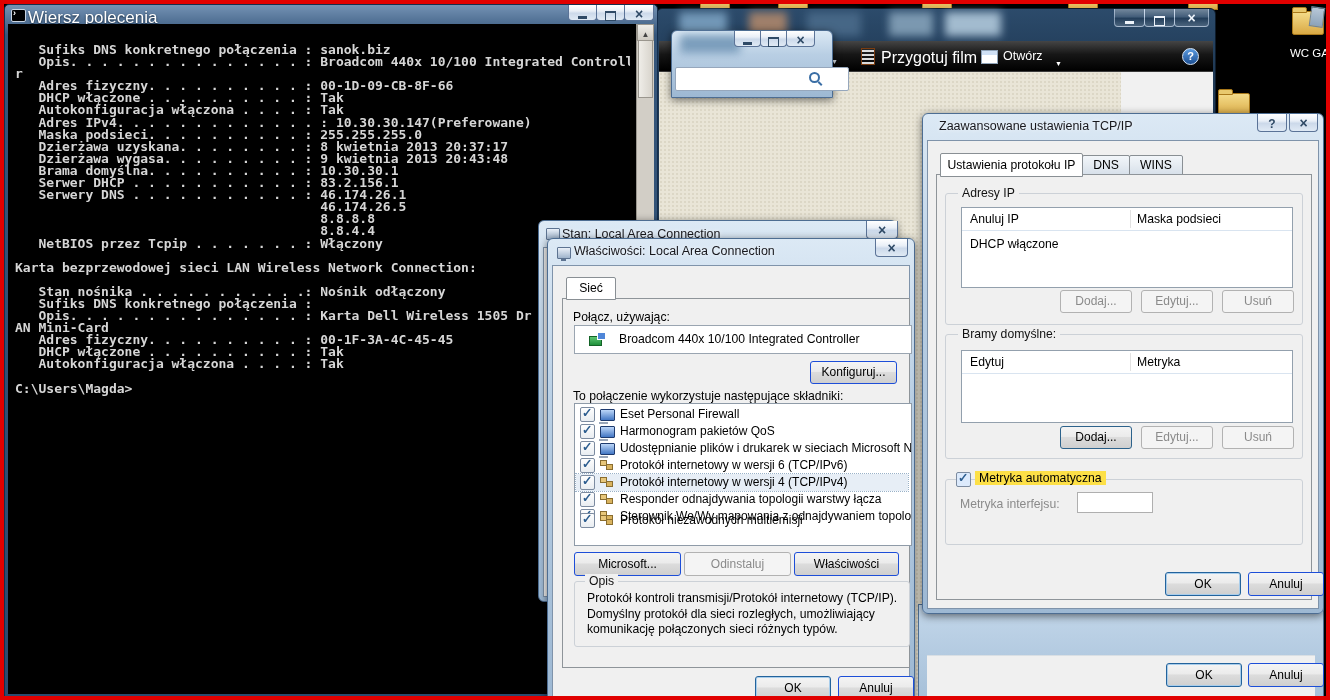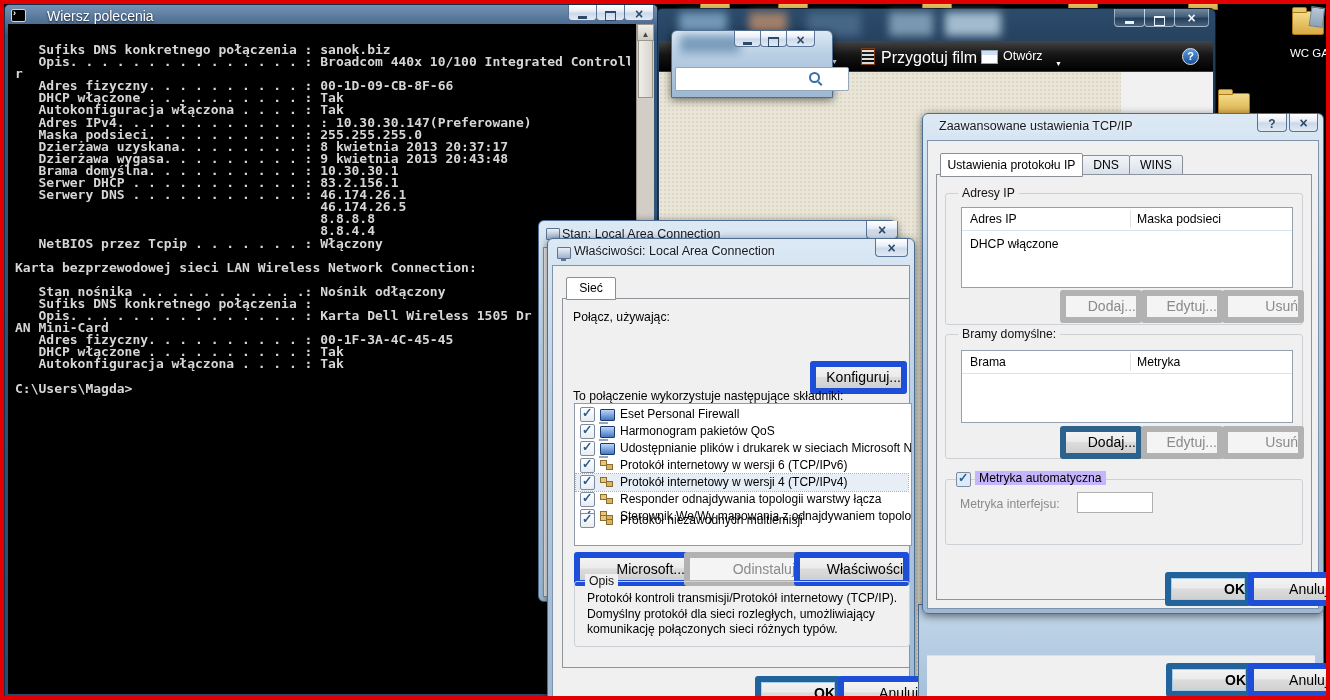--- a/index.html
+++ b/index.html
@@ -18,23 +18,23 @@
         background:linear-gradient(#ffffff,#e9eff7 40%,#ccd9ea 55%,#e0eaf5);color:#2f4a66;text-align:center;cursor:default;}
   .capb.dark{border-color:rgba(215,230,250,.55);
         background:linear-gradient(rgba(255,255,255,.34),rgba(255,255,255,.12) 45%,rgba(8,18,36,.18) 55%,rgba(255,255,255,.16));color:#edf3fa;}
   .g-min{display:inline-block;width:9px;height:3px;background:currentColor;vertical-align:middle;margin-top:7px;}
   .g-max{display:inline-block;width:9px;height:7px;border:1px solid currentColor;border-top-width:2px;vertical-align:middle;margin-top:4px;}
   .g-x::after{content:"×";font-size:14px;font-weight:bold;line-height:15px;}
   .g-q::after{content:"?";font-size:12px;font-weight:bold;line-height:16px;}
 
   
   .btn{position:absolute;background:linear-gradient(#f4f4f4,#ebebeb 45%,#dcdcdc 50%,#cfcfcf);
-       border:6px solid #1d4ed8;border-radius:3px;font-size:14px;color:#000;text-align:right;cursor:default;}
+       border:1px solid #1d4ed8;border-radius:3px;font-size:12px;color:#000;text-align:center;cursor:default;}
   .btn.dis{background:#f4f4f4;border-color:#b2b2b2;color:#8a8a8a;}
-  .btn.foc{border-color:#23639c;box-shadow:inset 0 0 0 1px #a8cdeb;font-weight:bold;}
+  .btn.foc{border-color:#23639c;box-shadow:inset 0 0 0 1px #a8cdeb;}
 
   
   .tab{position:absolute;background:linear-gradient(#f2f6fa,#e6ecf2 45%,#d6dfe9);border:1px solid #898f94;border-radius:2px 2px 0 0;
        font-size:12.2px;text-align:center;color:#000;}
   .tab.on{background:#fff;z-index:3;}
   .panel{position:absolute;background:#f0f0f0;border:1px solid #8e9499;z-index:1;}
 
   
   .gb{position:absolute;border:1px solid #ccd1d7;border-radius:3px;}
   .gb-lab{position:absolute;background:#f0f0f0;padding:0 4px;font-size:12.2px;color:#111;white-space:nowrap;z-index:2;}
@@ -158,21 +158,21 @@
 
       <div class="abs" style="right:0;top:0;width:16px;bottom:0;background:#f2f2f2;border-left:1px solid #dcdcdc">
         <div class="abs arr-up" style="left:0;right:0;top:2px;text-align:center"></div>
         <div class="abs" style="left:2px;right:2px;top:18px;height:42px;background:#cdcdcd;border-radius:3px"></div>
       </div>
     </div>
   </div>
 
   <div class="abs" style="left:4px;top:4px;width:652px;height:692px;z-index:5;background:linear-gradient(#7492b4,#35567b 30px,#2b4a6e);border:1px solid #142e4d;border-radius:5px 5px 0 0;">
     <span class="cmd-icon" style="left:6px;top:4px"></span>
-    <span class="lbl" style="left:42px;top:3px;color:#fff;font-size:14px;text-shadow:0 1px 2px #0a1a2c">Wiersz polecenia</span>
+    <span class="lbl" style="left:23px;top:3px;color:#fff;font-size:17px;text-shadow:0 1px 2px #0a1a2c">Wiersz polecenia</span>
     <span class="capb" style="left:563px;top:0;width:27px;height:15px"><span class="g-min" style="margin-top:6px"></span></span>
     <span class="capb" style="left:591px;top:0;width:27px;height:15px"><span class="g-max" style="margin-top:3px"></span></span>
     <span class="capb g-x" style="left:619px;top:0;width:28px;height:15px"></span>
 
     <div class="abs" style="left:3px;right:3px;top:19px;bottom:3px;background:#000">
       <pre id="term-pre">   Sufiks DNS konkretnego połączenia : sanok.biz
    Opis. . . . . . . . . . . . . . . : Broadcom 440x 10/100 Integrated Controlle
 r
    Adres fizyczny. . . . . . . . . . : 00-1D-09-CB-8F-66
    DHCP włączone . . . . . . . . . . : Tak
@@ -219,20 +219,24 @@
     <span class="net-icon" style="left:9px;top:8px"></span>
     <span class="dlg-title">Właściwości: Local Area Connection</span>
     <span class="capb g-x" style="right:6px;top:0;width:31px"></span>
     <div class="dlg-body">
 
       <span class="tab on" style="left:13px;top:11px;width:48px;height:21px;line-height:21px">Sieć</span>
       <div class="panel" style="left:9px;top:32px;width:346px;height:368px"></div>
 
       <span class="lbl" style="left:20px;top:44px;z-index:2">Połącz, używając:</span>
 
+      <div class="abs" style="left:21px;top:59px;width:336px;height:27px;background:#fff;border:1px solid #9aa5b1;z-index:2">
+        <span class="nic-icon" style="left:14px;top:6px"></span>
+        <span class="lbl" style="left:44px;top:6px">Broadcom 440x 10/100 Integrated Controller</span>
+      </div>
 
       <span class="btn" style="left:257px;top:95px;width:85px;height:21px;line-height:21px;z-index:2">Konfiguruj...</span>
 
       <span class="lbl" style="left:20px;top:123px;z-index:2">To połączenie wykorzystuje następujące składniki:</span>
 
       <div class="abs" style="left:21px;top:137px;width:336px;height:141px;background:#fff;border:1px solid #8f9ba8;z-index:2;overflow:hidden">
         <div class="abs" style="left:1px;top:2px;width:332px;height:17px">
           <span class="cb ck" style="left:4px;top:1px"></span>
           <span class="svc-icon" style="left:24px;top:3px"></span>
           <span class="lbl" style="left:44px;top:1px;font-size:12px">Eset Personal Firewall</span>
@@ -303,46 +307,46 @@
 
       <span class="tab on" style="left:12px;top:12px;width:141px;height:22px;line-height:22px">Ustawienia protokołu IP</span>
       <span class="tab" style="left:154px;top:14px;width:46px;height:19px;line-height:19px">DNS</span>
       <span class="tab" style="left:201px;top:14px;width:52px;height:19px;line-height:19px">WINS</span>
       <div class="panel" style="left:8px;top:33px;width:374px;height:424px"></div>
 
       <div class="gb" style="left:17px;top:52px;width:356px;height:130px;z-index:2"></div>
       <span class="gb-lab" style="left:30px;top:45px">Adresy IP</span>
       <div class="tbl" style="left:33px;top:66px;width:330px;height:79px;z-index:2">
         <div class="tbl-h">
-          <span class="lbl" style="left:8px;top:4px">Adres IP</span>
+          <span class="lbl" style="left:8px;top:4px">Anuluj IP</span>
           <span class="lbl" style="left:175px;top:4px">Maska podsieci</span>
           <span class="tbl-sep" style="left:168px"></span>
         </div>
         <span class="lbl" style="left:8px;top:29px">DHCP włączone</span>
       </div>
       <span class="btn dis" style="left:132px;top:149px;width:70px;height:21px;line-height:21px;z-index:2">Dodaj...</span>
       <span class="btn dis" style="left:213px;top:149px;width:70px;height:21px;line-height:21px;z-index:2">Edytuj...</span>
       <span class="btn dis" style="left:294px;top:149px;width:70px;height:21px;line-height:21px;z-index:2">Usuń</span>
 
       <div class="gb" style="left:17px;top:193px;width:356px;height:123px;z-index:2"></div>
       <span class="gb-lab" style="left:30px;top:186px">Bramy domyślne:</span>
       <div class="tbl" style="left:33px;top:209px;width:330px;height:71px;z-index:2">
         <div class="tbl-h">
-          <span class="lbl" style="left:8px;top:4px">Brama</span>
+          <span class="lbl" style="left:8px;top:4px">Edytuj</span>
           <span class="lbl" style="left:175px;top:4px">Metryka</span>
           <span class="tbl-sep" style="left:168px"></span>
         </div>
       </div>
       <span class="btn" style="left:132px;top:285px;width:70px;height:21px;line-height:21px;z-index:2;border-color:#2c628b">Dodaj...</span>
       <span class="btn dis" style="left:213px;top:285px;width:70px;height:21px;line-height:21px;z-index:2">Edytuj...</span>
       <span class="btn dis" style="left:294px;top:285px;width:70px;height:21px;line-height:21px;z-index:2">Usuń</span>
 
       <div class="gb" style="left:17px;top:338px;width:356px;height:64px;z-index:2"></div>
       <span class="cb ck" style="left:28px;top:331px;z-index:3;background:#dceafc"></span>
-      <span class="lbl" style="left:47px;top:330px;z-index:3;background:#c4b5fd;padding:0 4px">Metryka automatyczna</span>
+      <span class="lbl" style="left:47px;top:330px;z-index:3;background:#fde047;padding:0 4px">Metryka automatyczna</span>
       <span class="lbl" style="left:32px;top:356px;color:#8a8a8a;z-index:3">Metryka interfejsu:</span>
       <input class="abs" style="left: 149px; top: 351px; width: 66px; height: 19px; border: 1px solid rgb(175, 175, 175); background: rgb(255, 255, 255); z-index: 3; font-size: 12px; padding: 0px 4px;" disabled="" value="">
 
       <span class="btn foc" style="left:237px;top:431px;width:74px;height:22px;line-height:22px;z-index:2">OK</span>
       <span class="btn" style="left:320px;top:431px;width:74px;height:22px;line-height:22px;z-index:2">Anuluj</span>
     </div>
   </div>
 
   <div class="red-frame"></div>
 </div>

